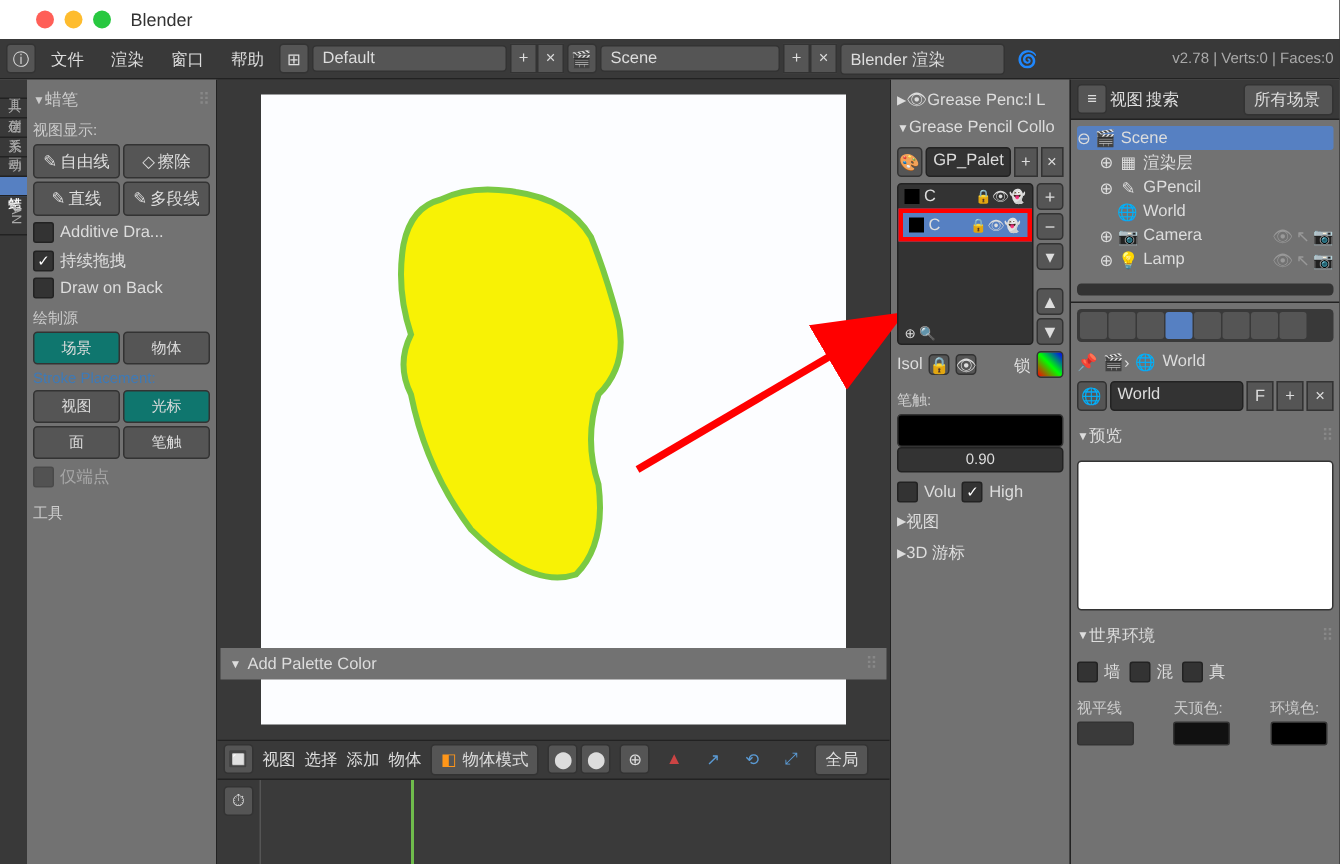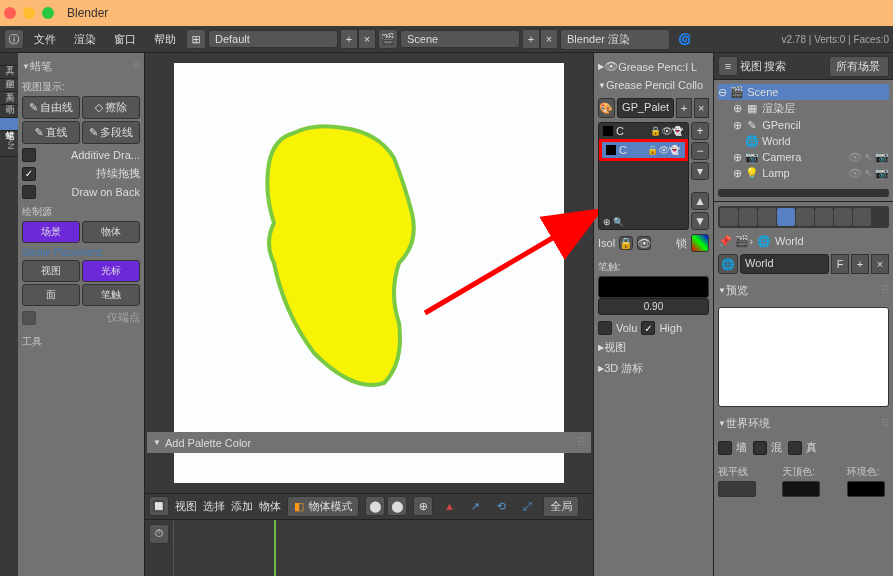--- a/index.html
+++ b/index.html
@@ -1,17 +1,17 @@
 <!DOCTYPE html>
 <html><head>
 <meta charset="utf-8">
 <style>
 * { margin:0; padding:0; box-sizing:border-box; font-family:sans-serif; font-size:11px; }
 body { background:#393939; width:893px; height:576px; overflow:hidden; color:#ddd; }
-.titlebar { background:#fdba74; height:26px; display:flex; align-items:center; padding:0 4px; gap:7px; }
+.titlebar { background:#ffffff; height:26px; display:flex; align-items:center; padding:0 24px; gap:7px; }
 .tb-btn { width:12px; height:12px; border-radius:50%; }
 .tb-red{background:#ff5f57}.tb-yel{background:#febc2e}.tb-grn{background:#28c840}
 .tb-title{color:#333;font-size:12px;margin-left:6px}
 .topmenu { background:#393939; height:27px; display:flex; align-items:center; border-bottom:1px solid #222; padding:0 4px; gap:2px; }
 .icon-btn { width:20px; height:20px; background:#555; border:1px solid #333; border-radius:3px; display:flex; align-items:center; justify-content:center; }
 .menu-item { padding:0 8px; color:#ddd;font-family:Liberation Mono, monospace; }
 .dd { background:#555; border:1px solid #333; border-radius:3px; padding:2px 6px; display:flex; align-items:center; gap:4px; }
 .dd.w{width:130px}.dd.w2{width:120px}
 .plus-x { display:flex; }
 .px { width:18px; height:20px; background:#555; border:1px solid #333; display:flex; align-items:center; justify-content:center; }
@@ -21,22 +21,22 @@
 .vtabs { width:18px; background:#393939; display:flex; flex-direction:column; }
 .vtab { writing-mode:vertical-rl; padding:6px 2px; color:#aaa; font-size:9px; border-bottom:1px solid #222; text-align:center; }
 .vtab.active{background:#5680c2;color:#fff}
 .lpanel { flex:1; padding:4px; }
 .phdr { display:flex; align-items:center; color:#ccc; padding:2px 0; }
 .phdr::before{content:"▼ ";font-size:8px}
 .grip{margin-left:auto;color:#888}
 .lbl { color:#ccc; margin:4px 0 2px; font-size:10px; }
 .brow { display:flex; gap:2px; margin-bottom:2px; }
 .btn { background:#555; border:1px solid #333; border-radius:3px; padding:3px 4px; flex:1; text-align:center; color:#ddd; display:flex; align-items:center; justify-content:center; gap:2px; font-size:10px; }
-.btn.active{background:#6d28d9}
-.chk { display:flex; align-items:center; gap:4px; padding:2px 0;justify-content:space-between; }
+.btn.active{background:#0f766e}
+.chk { display:flex; align-items:center; gap:4px; padding:2px 0; }
 .chkbox { width:14px; height:14px; background:#333; border:1px solid #222; border-radius:2px; display:flex; align-items:center; justify-content:center; }
 .chkbox.on::after{content:"✓";color:#fff;font-size:10px}
 .col-m { flex:1; display:flex; flex-direction:column; position:relative; }
 .viewport { flex:1; background:#393939; display:flex; justify-content:center; align-items:flex-start; padding:10px; position:relative; }
 .canvas { width:390px; height:420px; background:#fcfdff; position:relative; }
 .addpal { position:absolute; bottom:40px; left:2px; right:2px; background:#727272; padding:4px 6px; display:flex; align-items:center; }
 .tlhdr { height:27px; background:#393939; border-top:1px solid #222; display:flex; align-items:center; padding:0 4px; gap:6px; }
 .timeline { height:60px; background:#393939; border-top:1px solid #222; display:flex; }
 .tlstrip{flex:1;background:#3a3a3a;position:relative;border-left:1px solid #555}
 .playhead{position:absolute;left:100px;top:0;bottom:0;width:2px;background:#6fbc4c}

